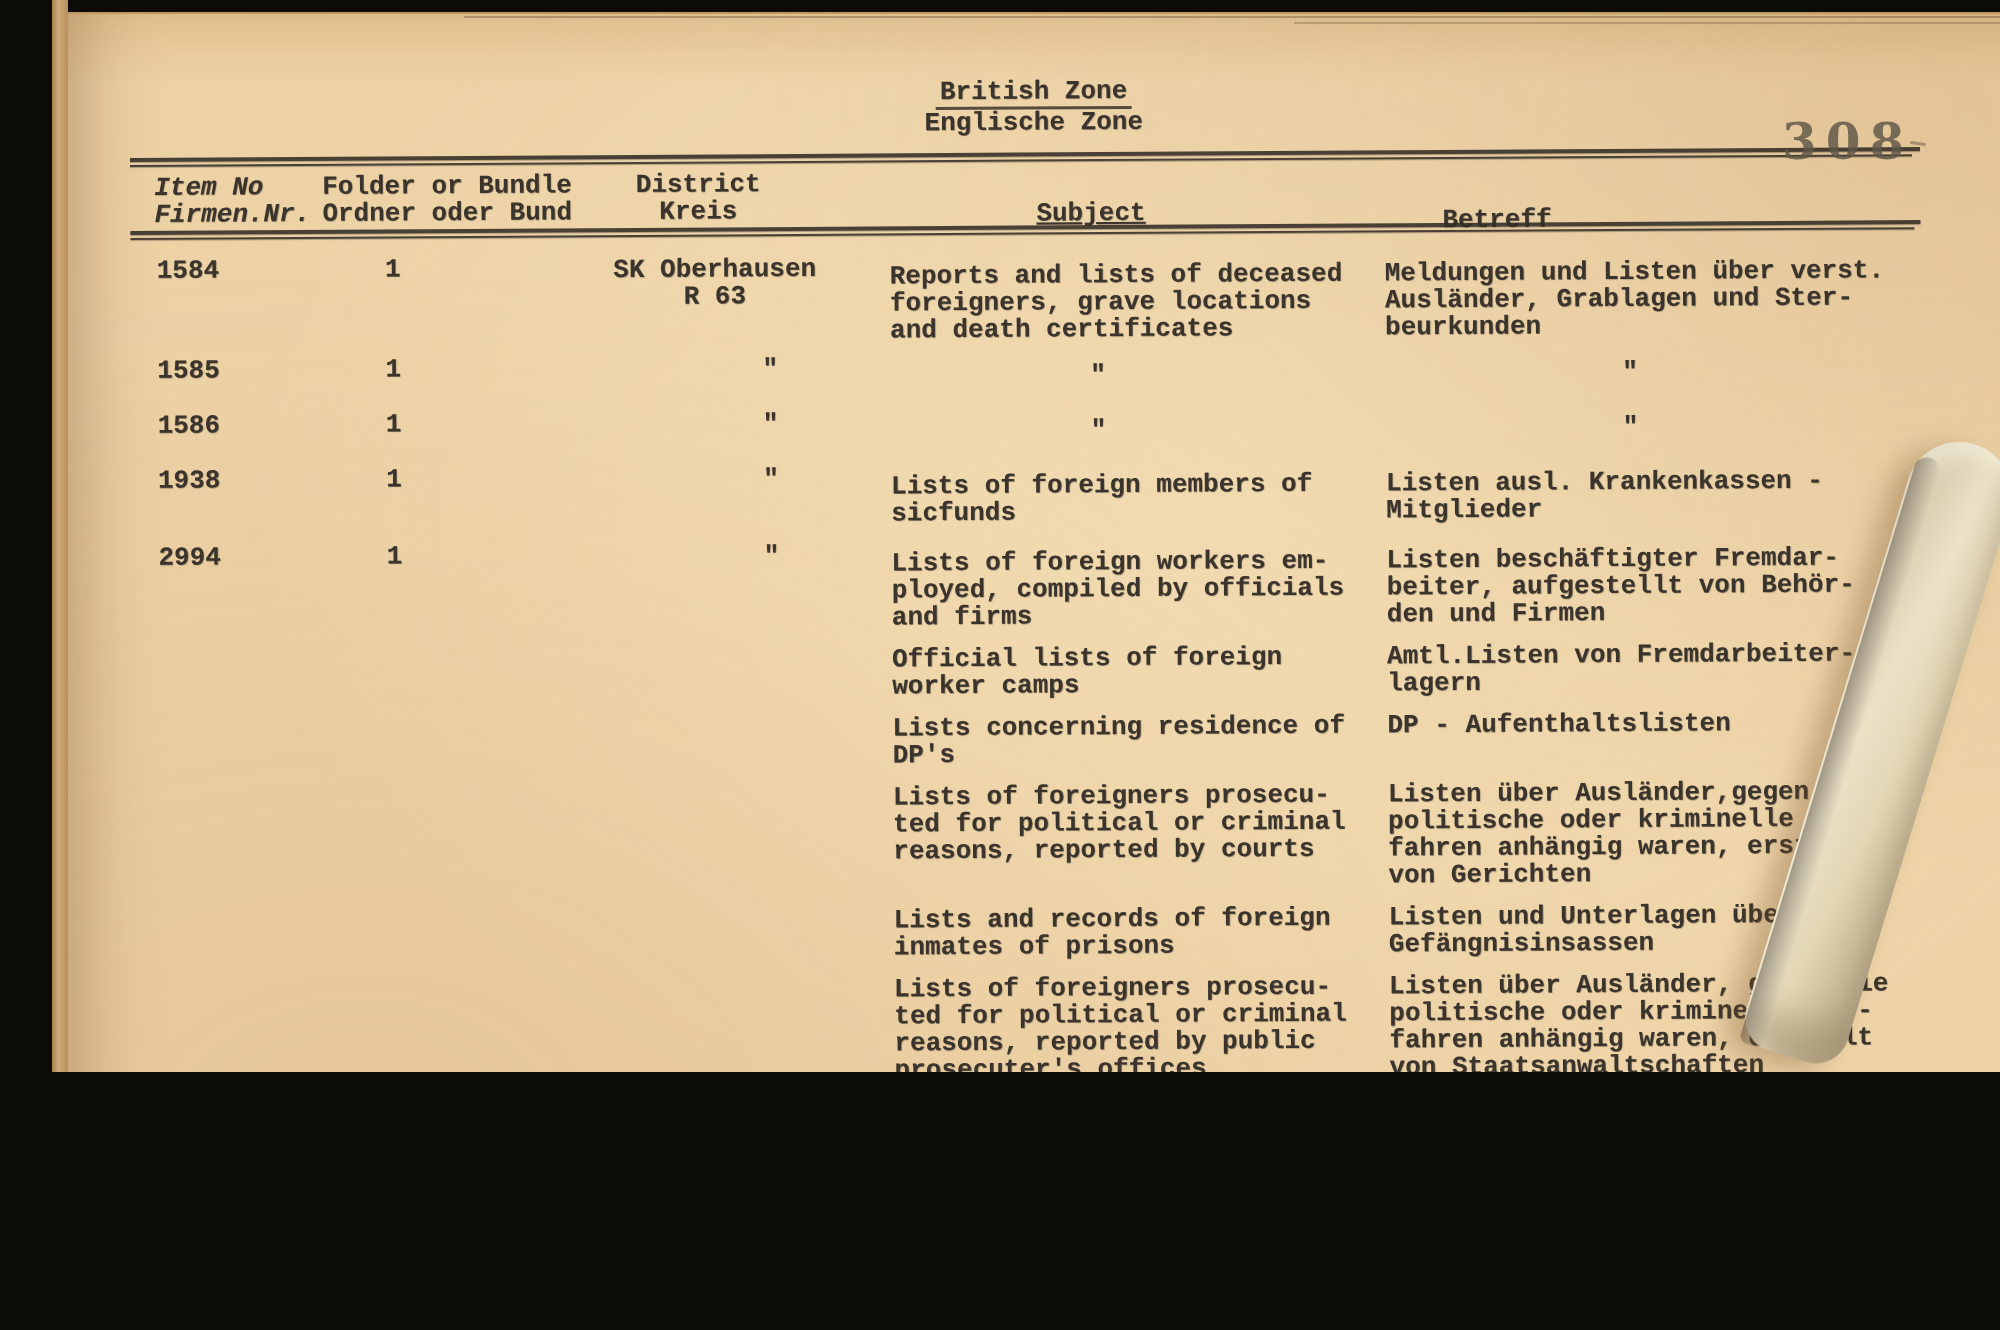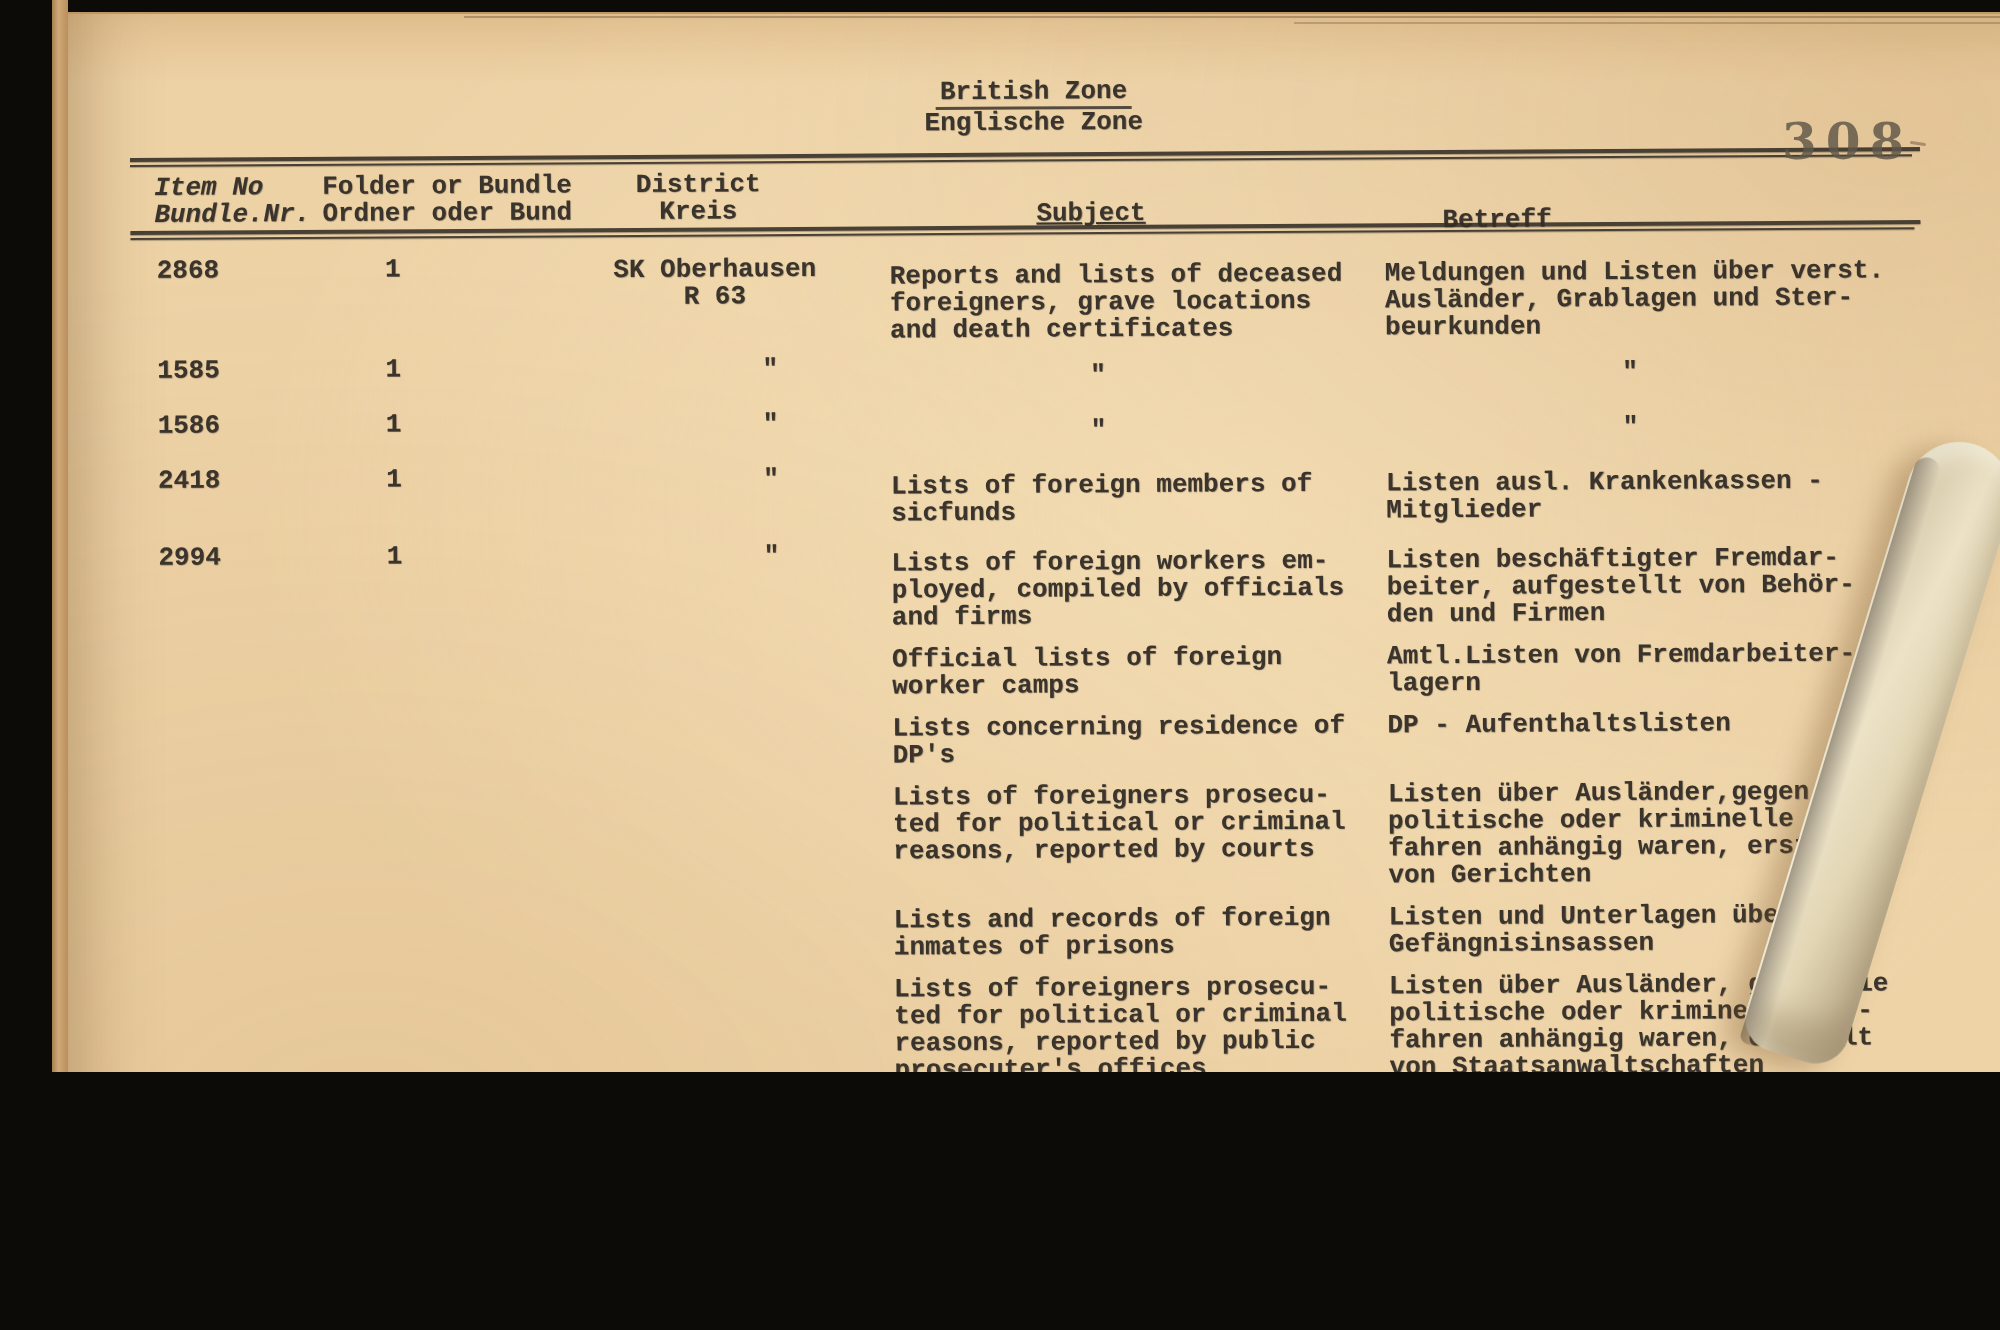--- a/index.html
+++ b/index.html
@@ -82,39 +82,39 @@
     <div class="abs title-block">
       <span class="title-en">British Zone</span>
       <span class="title-de">Englische Zone</span>
     </div>
 
     <div class="rule r1a"></div>
     <div class="rule r1b"></div>
 
     <div class="abs hdr-item">
       <div>Item No</div>
-      <div>Bundle.Nr.</div>
+      <div>Firmen.Nr.</div>
     </div>
     <div class="abs hdr-folder">
       <div>Folder or Bundle</div>
       <div>Ordner oder Bund</div>
     </div>
     <div class="abs hdr-district">
       <div>District</div>
       <div>Kreis</div>
     </div>
     <div class="abs hdr-subject">Subject</div>
     <div class="abs hdr-betreff">Betreff</div>
 
     <div class="rule r2a"></div>
     <div class="rule r2b"></div>
 
     <div>
         <div class="row row0">
-          <div class="c-item">2868</div>
+          <div class="c-item">1584</div>
           <div class="c-folder">1</div>
           <div class="c-district">
             <div>SK Oberhausen</div>
             <div>R 63</div>
           </div>
           <div class="c-entries">
             <div class="entry"><div class="subj"><div>Reports and lists of deceased</div><div>foreigners, grave locations</div><div>and death certificates</div></div><div class="betr"><div>Meldungen und Listen über verst.</div><div>Ausländer, Grablagen und Ster-</div><div>beurkunden</div></div></div>
           </div>
         </div>
         <div class="row row1">
@@ -131,21 +131,21 @@
           <div class="c-item">1586</div>
           <div class="c-folder">1</div>
           <div class="c-district">
             <div class="dmark">"</div>
           </div>
           <div class="c-entries">
             <div class="entry ditto"><div class="subj"><div>"</div></div><div class="betr"><div>"</div></div></div>
           </div>
         </div>
         <div class="row row3">
-          <div class="c-item">2418</div>
+          <div class="c-item">1938</div>
           <div class="c-folder">1</div>
           <div class="c-district">
             <div class="dmark">"</div>
           </div>
           <div class="c-entries">
             <div class="entry"><div class="subj"><div>Lists of foreign members of</div><div>sicfunds</div></div><div class="betr"><div>Listen ausl. Krankenkassen -</div><div>Mitglieder</div></div></div>
           </div>
         </div>
         <div class="row row4">
           <div class="c-item">2994</div>

